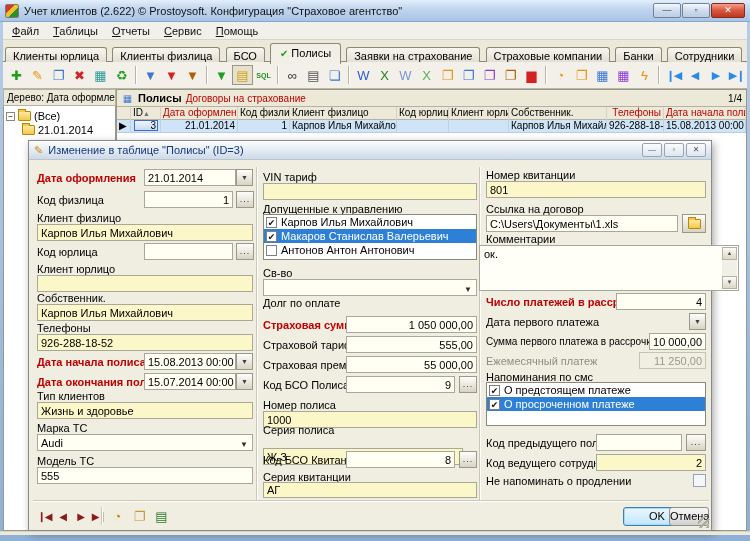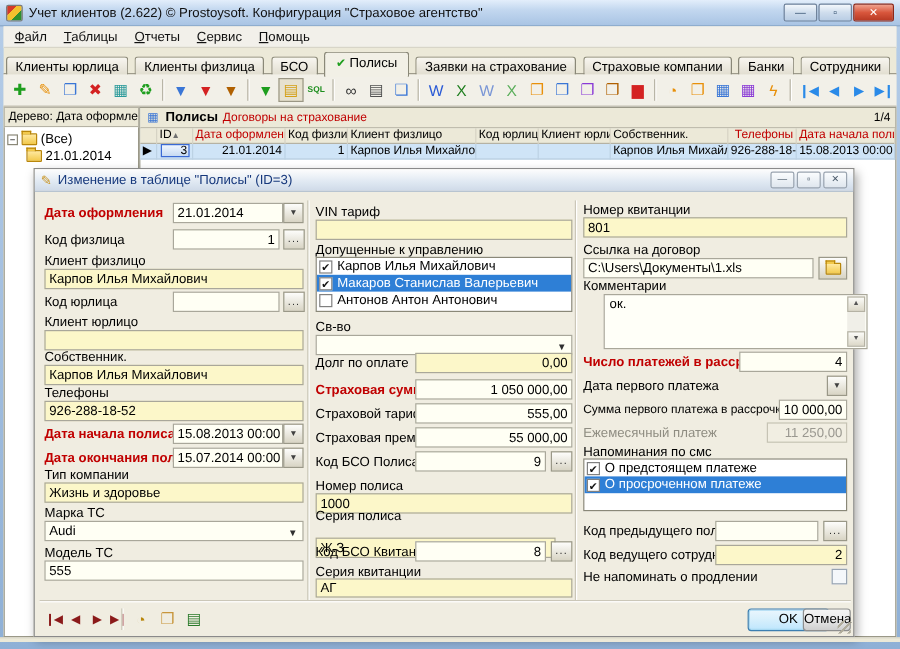--- a/index.html
+++ b/index.html
@@ -278,21 +278,21 @@
   <span class="fld yellow" style="left:8px;top:193px;width:216px">926-288-18-52</span>
 
   <span class="lbl req" style="left:8px;top:215px">Дата начала полиса</span>
   <span class="fld" style="left:115px;top:212px;width:92px">15.08.2013 00:00</span>
   <span class="cbtn" style="left:207px;top:212px">▼</span>
 
   <span class="lbl req" style="left:8px;top:235px">Дата окончания полиса</span>
   <span class="fld" style="left:115px;top:232px;width:92px">15.07.2014 00:00</span>
   <span class="cbtn" style="left:207px;top:232px">▼</span>
 
-  <span class="lbl" style="left:8px;top:249px">Тип компании</span>
+  <span class="lbl" style="left:8px;top:249px">Тип клиентов</span>
   <span class="fld yellow" style="left:8px;top:261px;width:216px">Жизнь и здоровье</span>
 
   <span class="lbl" style="left:8px;top:281px">Марка ТС</span>
   <span class="fld" style="left:8px;top:293px;width:216px">
       <span>Audi</span>
       <span class="flat-arrow">▼</span>
     </span>
 
   <span class="lbl" style="left:8px;top:314px">Модель ТС</span>
   <span class="fld" style="left:8px;top:326px;width:216px">555</span>
@@ -316,21 +316,20 @@
       </div>
   </div>
 
   <span class="lbl" style="left:234px;top:126px">Св-во</span>
   <span class="fld" style="left:234px;top:138px;width:214px">
       <span></span>
       <span class="flat-arrow">▼</span>
     </span>
 
   <span class="lbl" style="left:234px;top:156px">Долг по оплате</span>
-  <span class="fld yellow num" style="left:317px;top:153px;width:131px">0,00</span>
 
   <span class="lbl req" style="left:234px;top:178px">Страховая сумма</span>
   <span class="fld num" style="left:317px;top:175px;width:131px">1 050 000,00</span>
 
   <span class="lbl" style="left:234px;top:198px">Страховой тариф</span>
   <span class="fld num" style="left:317px;top:195px;width:131px">555,00</span>
 
   <span class="lbl" style="left:234px;top:218px">Страховая премия</span>
   <span class="fld num" style="left:317px;top:215px;width:131px">55 000,00</span>
 
@@ -354,21 +353,21 @@
   <span class="lbl" style="left:457px;top:28px">Номер квитанции</span>
   <span class="fld yellow" style="left:457px;top:40px;width:220px">801</span>
 
   <span class="lbl" style="left:457px;top:62px">Ссылка на договор</span>
   <span class="fld" style="left:457px;top:74px;width:192px">C:\Users\Документы\1.xls</span>
   <span class="fold-btn" style="left:653px;top:73px">
       <span class="folder" style="margin:0"></span>
     </span>
 
   <span class="lbl" style="left:457px;top:92px">Комментарии</span>
-  <div class="comment" style="left:474px;top:104px;width:220px;height:46px">
+  <div class="comment" style="left:450px;top:104px;width:260px;height:46px">
     <span>ок.</span>
     <span class="vscroll">
       <span class="sarr">▲</span>
       <span class="sarr">▼</span>
     </span>
   </div>
 
   <span class="lbl req" style="left:457px;top:155px">Число платежей в рассрочку</span>
   <span class="fld num" style="left:587px;top:152px;width:90px">4</span>
 

